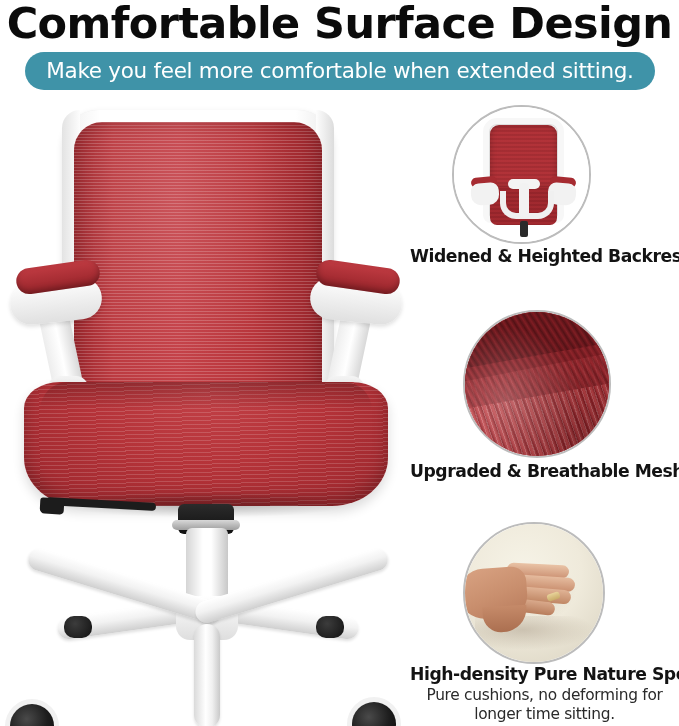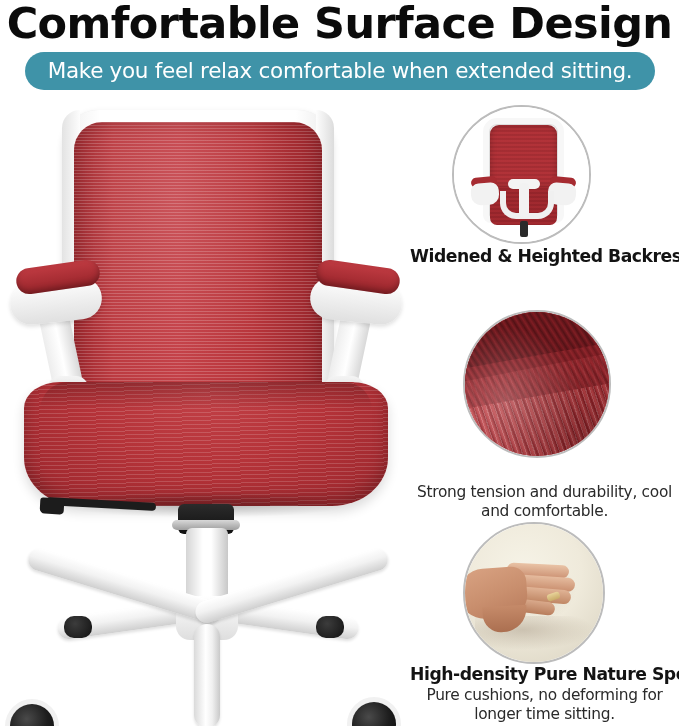--- a/index.html
+++ b/index.html
@@ -349,21 +349,21 @@
   }
   #caster-ul { left:64px;  top:520px; }
   #caster-ur { left:316px; top:520px; }
 </style>
 </head>
 <body>
 
 <div id="page">
 
   <div class="headline">Comfortable Surface Design</div>
-  <div class="subbanner">Make you feel relax comfortable when extended sitting.</div>
+  <div class="subbanner">Make you feel more comfortable when extended sitting.</div>
 
   <div id="chair">
 
     <div class="bk-outer"></div>
     <div class="bk-side-l"></div>
     <div class="bk-side-r"></div>
     <div class="bk-mesh"></div>
 
     <div class="arm" id="arm-left">
       <div class="arm-stem"></div>
@@ -421,21 +421,21 @@
     <div class="c1-post"></div>
   </div>
   <div class="feature-title" style="top:246px">Widened &amp; Heighted Backrest</div>
 
   <div class="feature-circle" id="circle2">
     <div class="c2-weave"></div>
     <div class="c2-dark"></div>
     <div class="c2-band"></div>
     <div class="c2-shine"></div>
   </div>
-  <div class="feature-desc" style="top:483px">Strong tension and durability, cool and comfortable.</div>
+  <div class="feature-title" style="top:461px">Upgraded &amp; Breathable Mesh</div>
 
   <div class="feature-circle" id="circle3">
     <div class="c3-foam"></div>
     <div class="c3-dip"></div>
     <div class="c3-shadow"></div>
     <div class="c3-f1"></div>
     <div class="c3-f2"></div>
     <div class="c3-f3"></div>
     <div class="c3-f4"></div>
     <div class="c3-ring"></div>

